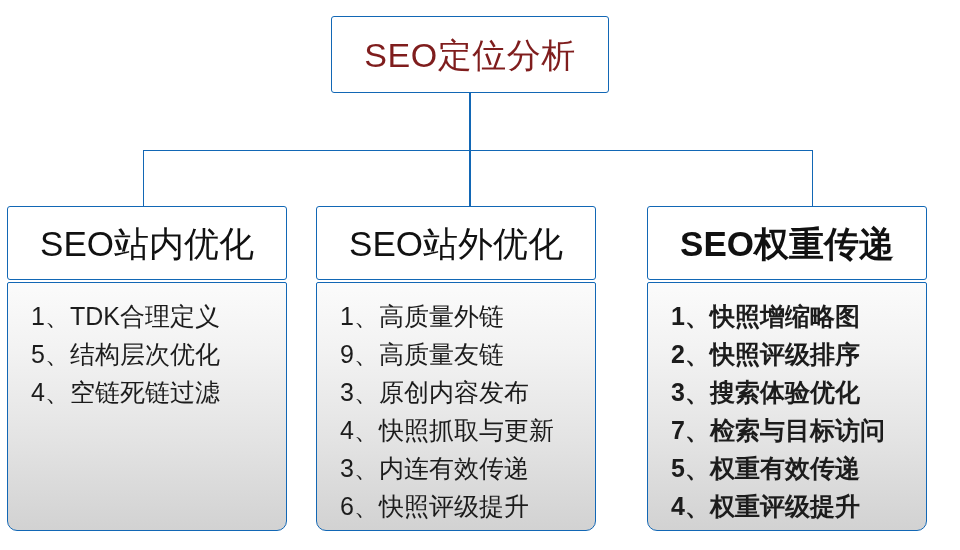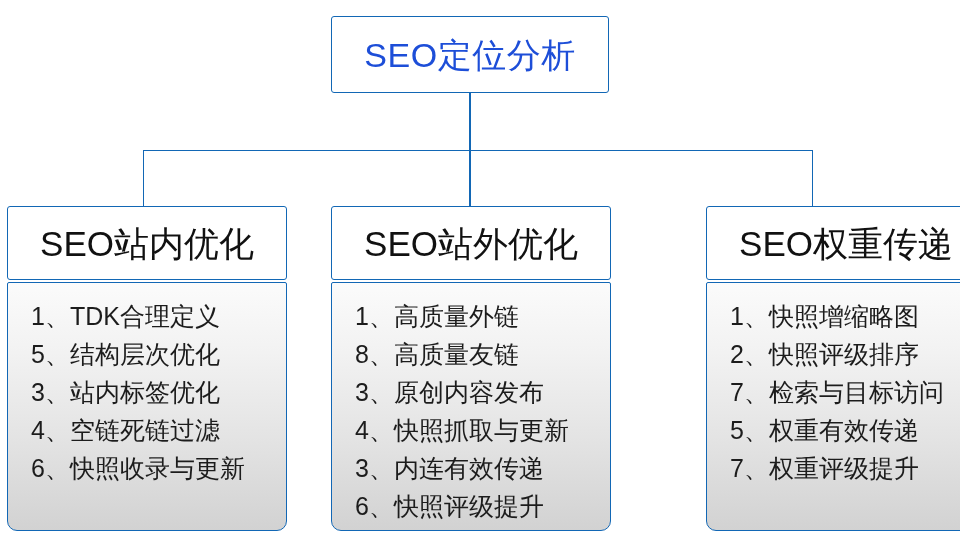--- a/index.html
+++ b/index.html
@@ -37,35 +37,35 @@
     box-sizing: border-box;
     border: 1.4px solid #1267b5;
     background: #ffffff;
     border-radius: 3px;
     display: flex;
     align-items: center;
     justify-content: center;
   }
   .root-label {
     font-size: 34px;
-    color: #1d4ed8;
+    color: #7f1d1d;
     letter-spacing: 0.5px;
     line-height: 1;
     white-space: nowrap;
   }
 
   
   .branch {
     position: absolute;
     top: 206px;
     width: 248px;
   }
   .branch-1 { left: 7px; }
-  .branch-2 { left: 331px; }
-  .branch-3 { left: 706px; }
+  .branch-2 { left: 316px; }
+  .branch-3 { left: 647px; font-weight: bold; }
 
   .branch-header {
     box-sizing: border-box;
     width: 280px;
     height: 74px;
     border: 1.4px solid #1267b5;
     border-radius: 3px;
     background: #ffffff;
     display: flex;
     align-items: center;
@@ -125,46 +125,45 @@
     <span class="root-label">SEO定位分析</span>
   </div>
 
   <div class="branch branch-1">
     <div class="branch-header">
       <span class="branch-header-label">SEO站内优化</span>
     </div>
     <div class="branch-list">
       <div class="branch-list-item">1、TDK合理定义</div>
       <div class="branch-list-item">5、结构层次优化</div>
-      <div class="branch-list-item">3、站内标签优化</div>
       <div class="branch-list-item">4、空链死链过滤</div>
-      <div class="branch-list-item">6、快照收录与更新</div>
     </div>
   </div>
 
   <div class="branch branch-2">
     <div class="branch-header">
       <span class="branch-header-label">SEO站外优化</span>
     </div>
     <div class="branch-list">
       <div class="branch-list-item">1、高质量外链</div>
-      <div class="branch-list-item">8、高质量友链</div>
+      <div class="branch-list-item">9、高质量友链</div>
       <div class="branch-list-item">3、原创内容发布</div>
       <div class="branch-list-item">4、快照抓取与更新</div>
       <div class="branch-list-item">3、内连有效传递</div>
       <div class="branch-list-item">6、快照评级提升</div>
     </div>
   </div>
 
   <div class="branch branch-3">
     <div class="branch-header">
       <span class="branch-header-label">SEO权重传递</span>
     </div>
     <div class="branch-list">
       <div class="branch-list-item">1、快照增缩略图</div>
       <div class="branch-list-item">2、快照评级排序</div>
+      <div class="branch-list-item">3、搜索体验优化</div>
       <div class="branch-list-item">7、检索与目标访问</div>
       <div class="branch-list-item">5、权重有效传递</div>
-      <div class="branch-list-item">7、权重评级提升</div>
+      <div class="branch-list-item">4、权重评级提升</div>
     </div>
   </div>
 
 </div>
 
 </body></html>

